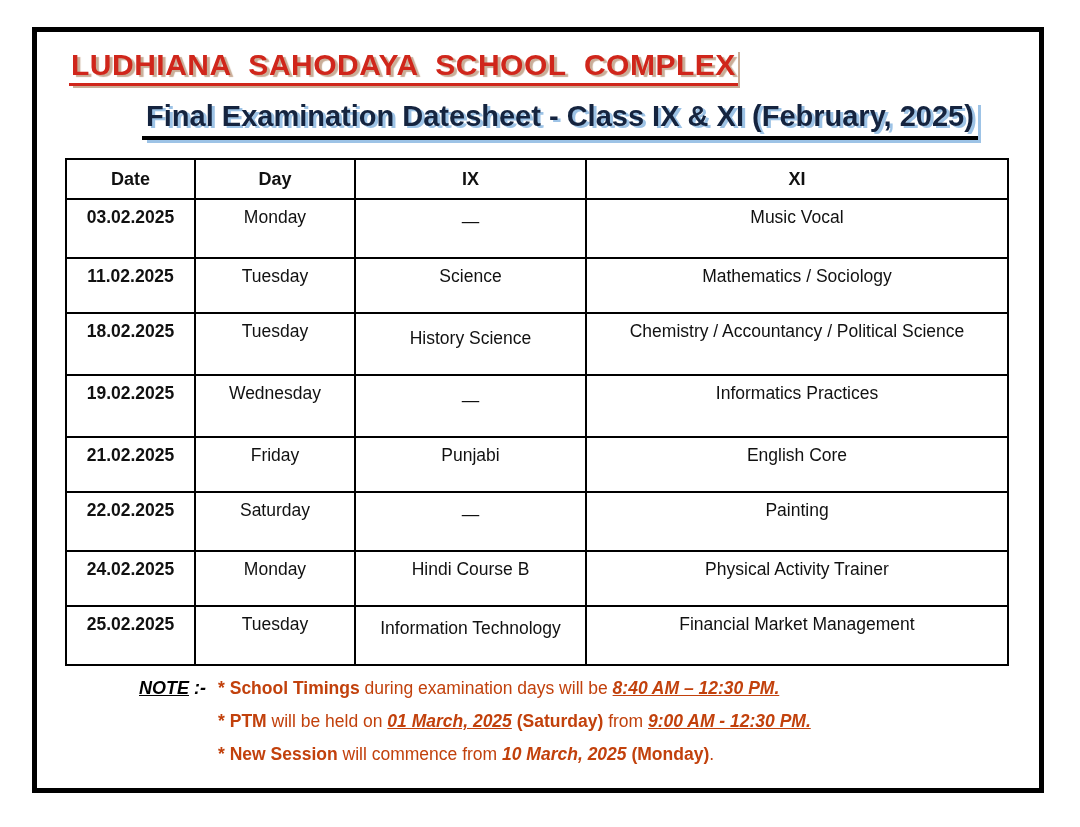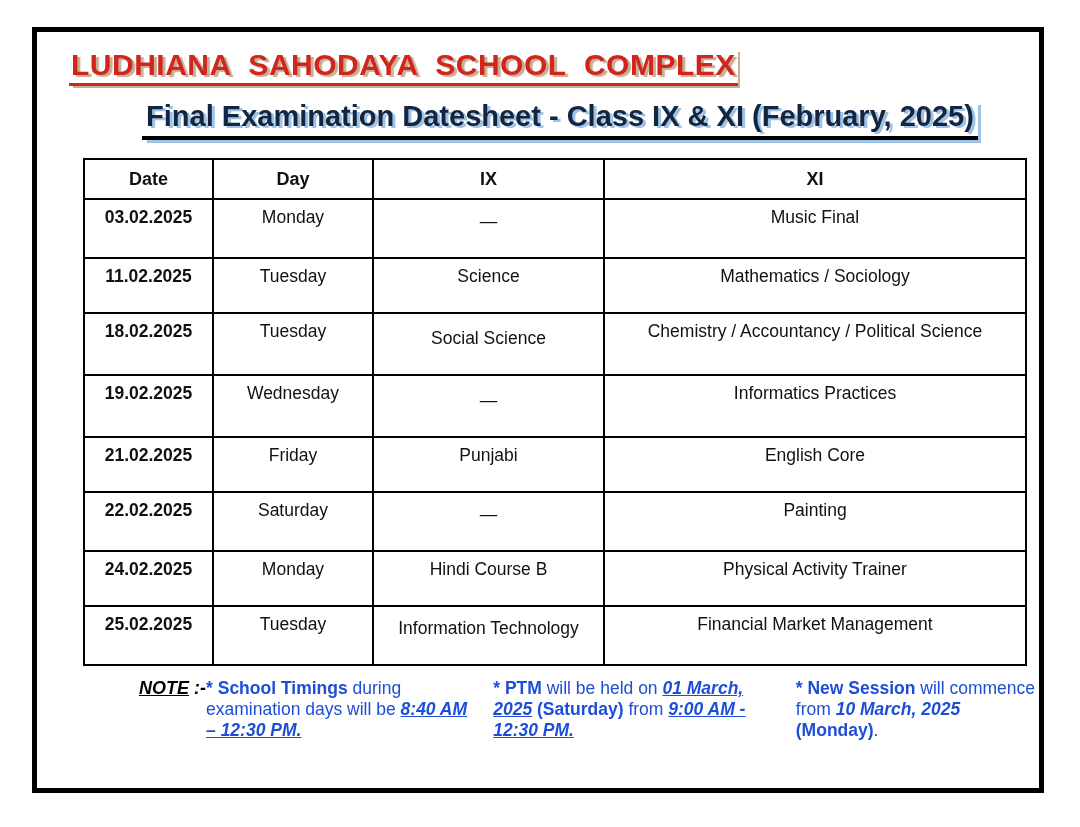--- a/index.html
+++ b/index.html
@@ -66,21 +66,21 @@
     font-size: 29px;
     font-weight: bold;
     color: var(--title-navy, #15243f);
     text-shadow: 3px 2px 0 var(--title-shadow, #9dc3e6);
     border-bottom: 4px solid #000;
     box-shadow: 4px 4px 0 -1px var(--title-shadow, #9dc3e6);
     padding: 0 4px 3px 4px;
   }
   table.datesheet {
     position: absolute;
-    left: 46px;
+    left: 28px;
     top: 126px;
     width: 942px;
     border-collapse: collapse;
     table-layout: fixed;
     padding-left: 12px;
   }
   table.datesheet th,
   table.datesheet td {
     border: 2px solid #000;
     text-align: center;
@@ -128,26 +128,26 @@
   .note-label {
     font-weight: bold;
     font-style: italic;
     text-decoration: underline;
   }
   .note-colon {
     font-weight: bold;
     font-style: italic;
   }
   .note-lines {
-    margin-left: 0;
+    margin-left: 12px;
     display: flex;
-    flex-direction: row;
+    flex-direction: column;
     gap: 12px;
     font-size: 17.5px;
-    color: #1d4ed8;
+    color: #c2410c;
   }
   .note-line { line-height: 21px; }
 </style>
 </head>
 <body>
 
 <div class="page">
   <div class="sheet">
     <div class="sheet-inner">
 
@@ -172,32 +172,32 @@
             <th>Day</th>
             <th>IX</th>
             <th>XI</th>
           </tr>
         </thead>
         <tbody>
             <tr>
               <td>03.02.2025</td>
               <td>Monday</td>
               <td>—</td>
-              <td>Music Final</td>
+              <td>Music Vocal</td>
             </tr>
             <tr>
               <td>11.02.2025</td>
               <td>Tuesday</td>
               <td>Science</td>
               <td>Mathematics / Sociology</td>
             </tr>
             <tr>
               <td>18.02.2025</td>
               <td>Tuesday</td>
-              <td>Social Science</td>
+              <td>History Science</td>
               <td>Chemistry / Accountancy / Political Science</td>
             </tr>
             <tr>
               <td>19.02.2025</td>
               <td>Wednesday</td>
               <td>—</td>
               <td>Informatics Practices</td>
             </tr>
             <tr>
               <td>21.02.2025</td>

